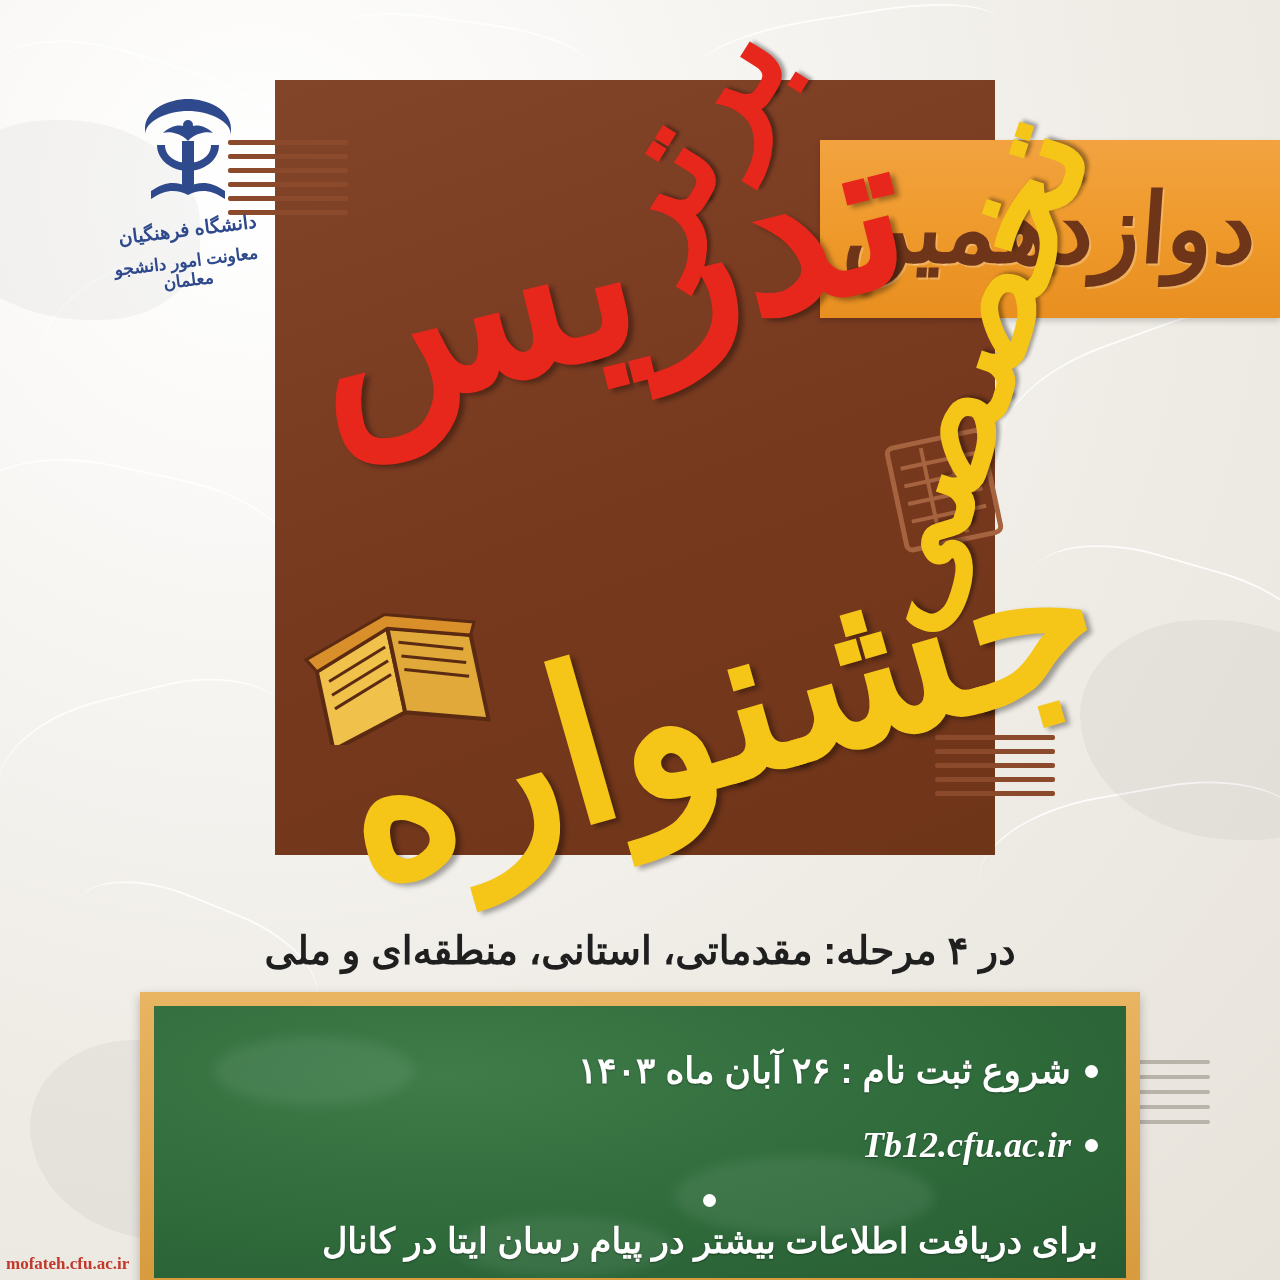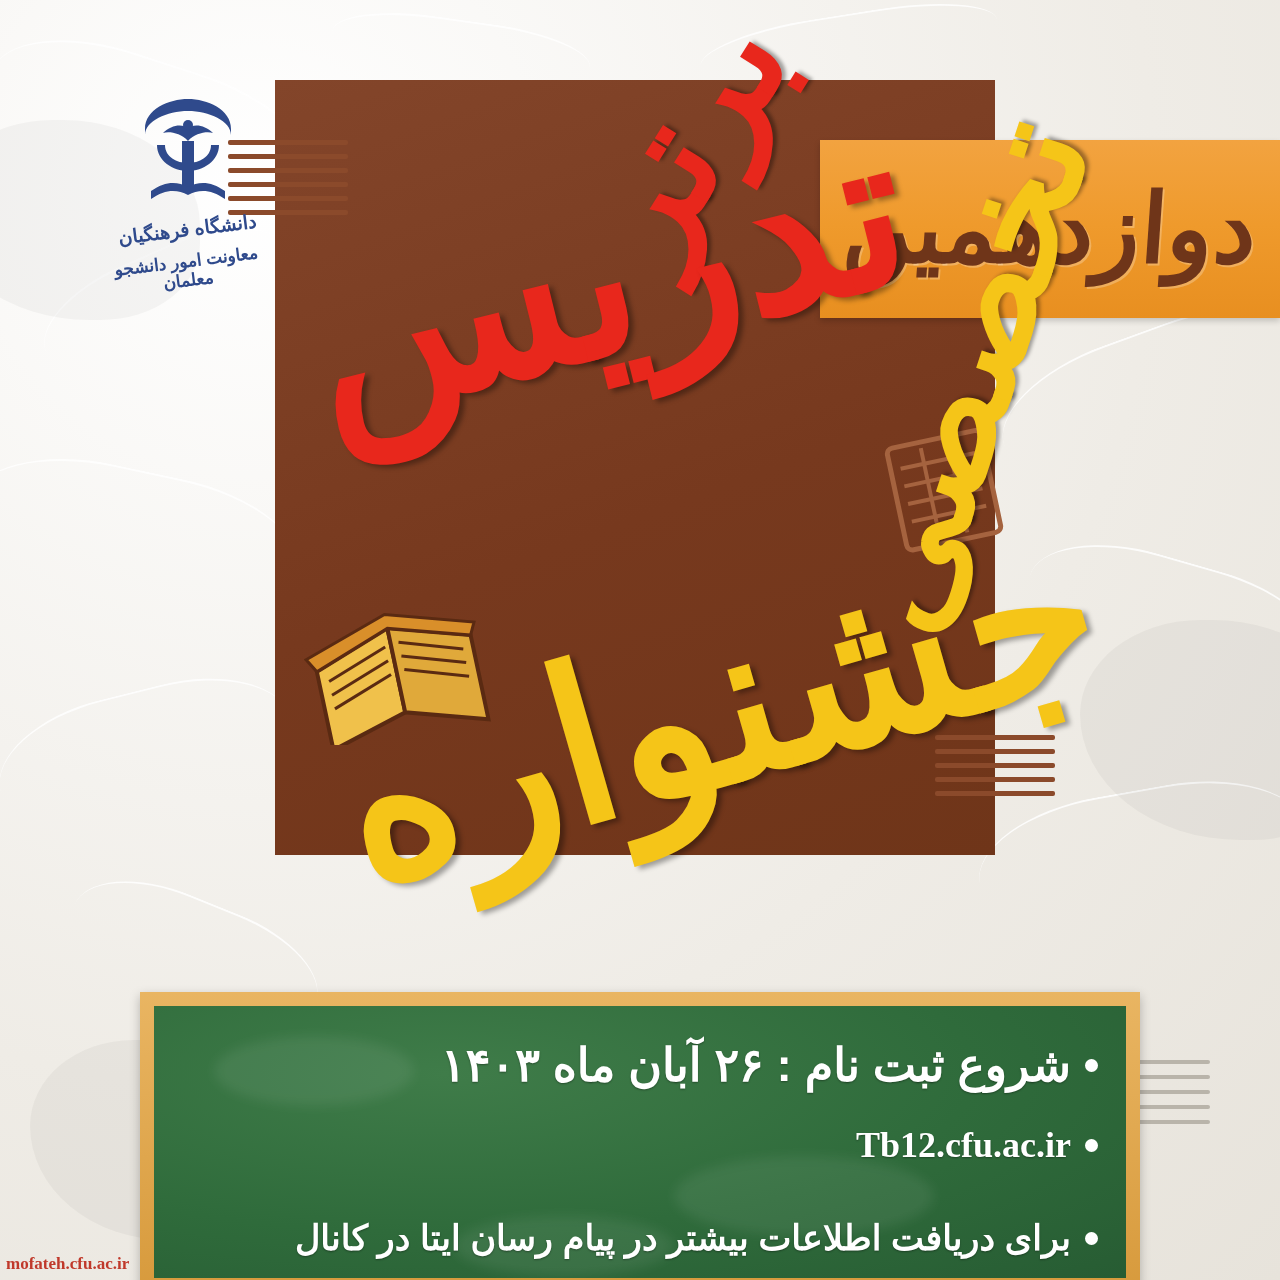--- a/index.html
+++ b/index.html
@@ -157,26 +157,26 @@
   .board-line{
     position:absolute;right:28px;
     direction:rtl;color:#ffffff;font-weight:bold;
     display:flex;align-items:center;gap:14px;
     text-shadow:0 1px 2px rgba(0,0,0,.35);
   }
   .bullet{
     width:13px;height:13px;background:#ffffff;border-radius:50%;
     flex:0 0 13px;
   }
-  #line1{top:32px;font-size:46px;}
+  #line1{top:44px;font-size:36px;}
   #line2{top:118px;font-size:36px;}
-  #line3{top:212px;font-size:35px;}
+  #line3{top:188px;font-size:35px;flex-direction:column;}
   .url{
     font-family:"Liberation Serif", serif;
-    direction:ltr;font-weight:bold;
+    direction:ltr;font-weight:bold;font-style:italic;
   }
 
   
   #watermark{
     position:absolute;left:6px;bottom:6px;
     color:#c0392b;font-weight:bold;font-size:17px;
     direction:ltr;
     font-family:"Liberation Serif", serif;
   }
 </style>
@@ -266,20 +266,21 @@
     </svg>
     <div class="logo-caption" id="logo-caption-1">دانشگاه فرهنگیان</div>
     <div class="logo-caption" id="logo-caption-2">معاونت امور دانشجو معلمان</div>
   </div>
 
   <div class="calli" id="t-bartar">برتر</div>
   <div class="calli" id="t-tadris">تدریس</div>
   <div class="calli" id="t-takhasosi">تخصصی</div>
   <div class="calli" id="t-jashnvare">جشنواره</div>
 
+  <div id="sub2">در ۴ مرحله: مقدماتی، استانی، منطقه‌ای و ملی</div>
 
   <div id="board-frame">
     <div id="board">
       <div class="chalk-smudge" style="left:60px;top:30px;width:200px;height:70px;"></div>
       <div class="chalk-smudge" style="left:520px;top:150px;width:260px;height:80px;"></div>
       <div class="chalk-smudge" style="left:300px;top:210px;width:220px;height:60px;"></div>
 
       <div class="board-line" id="line1">
         <span class="bullet"></span>
         <span>شروع ثبت نام : ۲۶ آبان ماه ۱۴۰۳</span>

